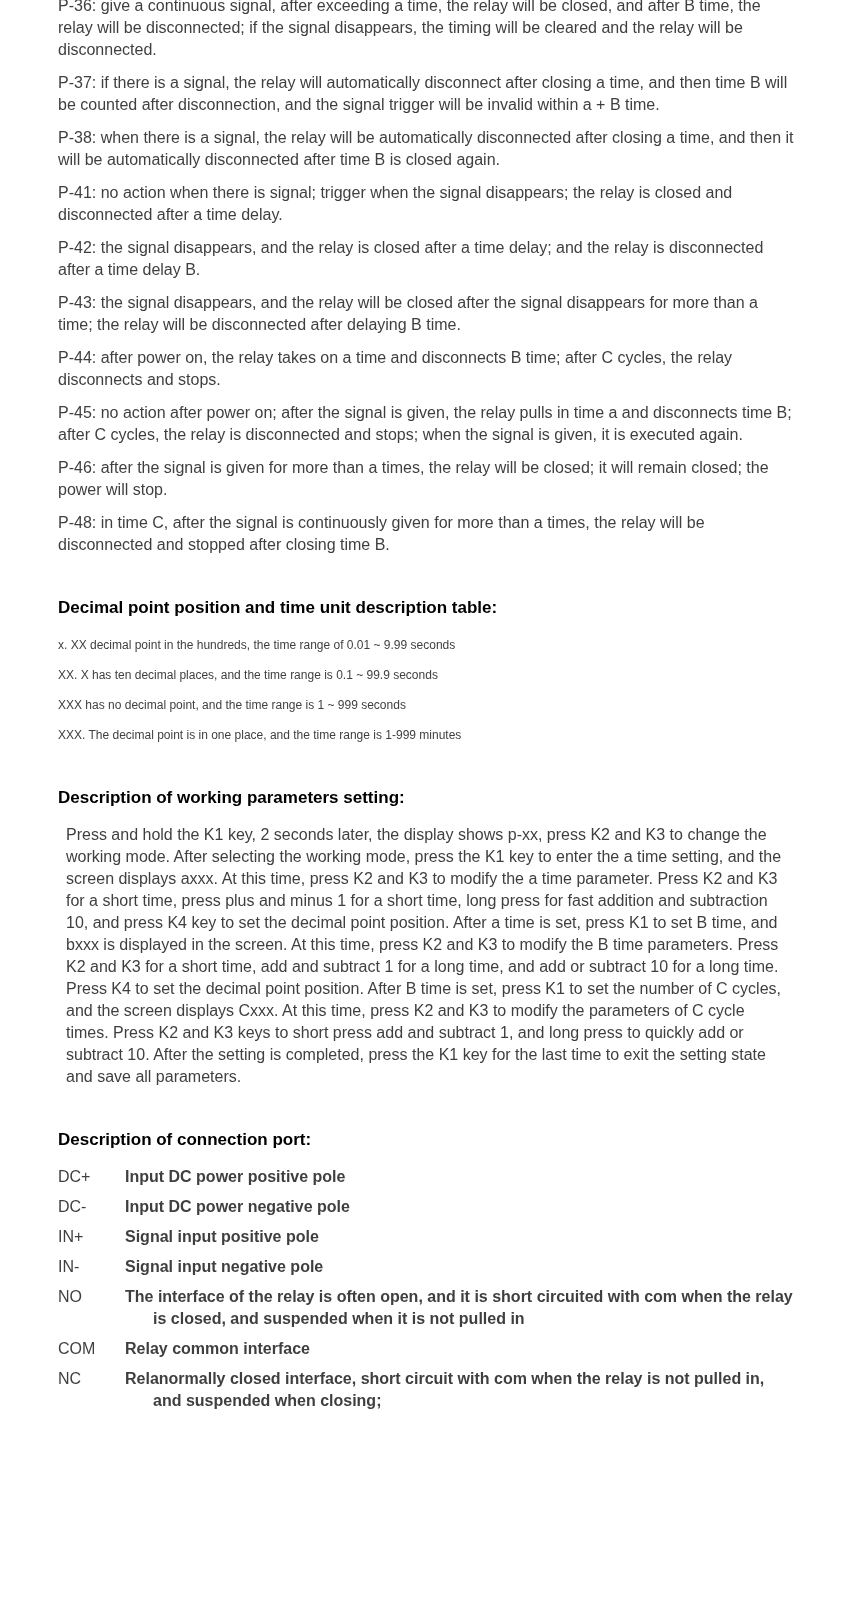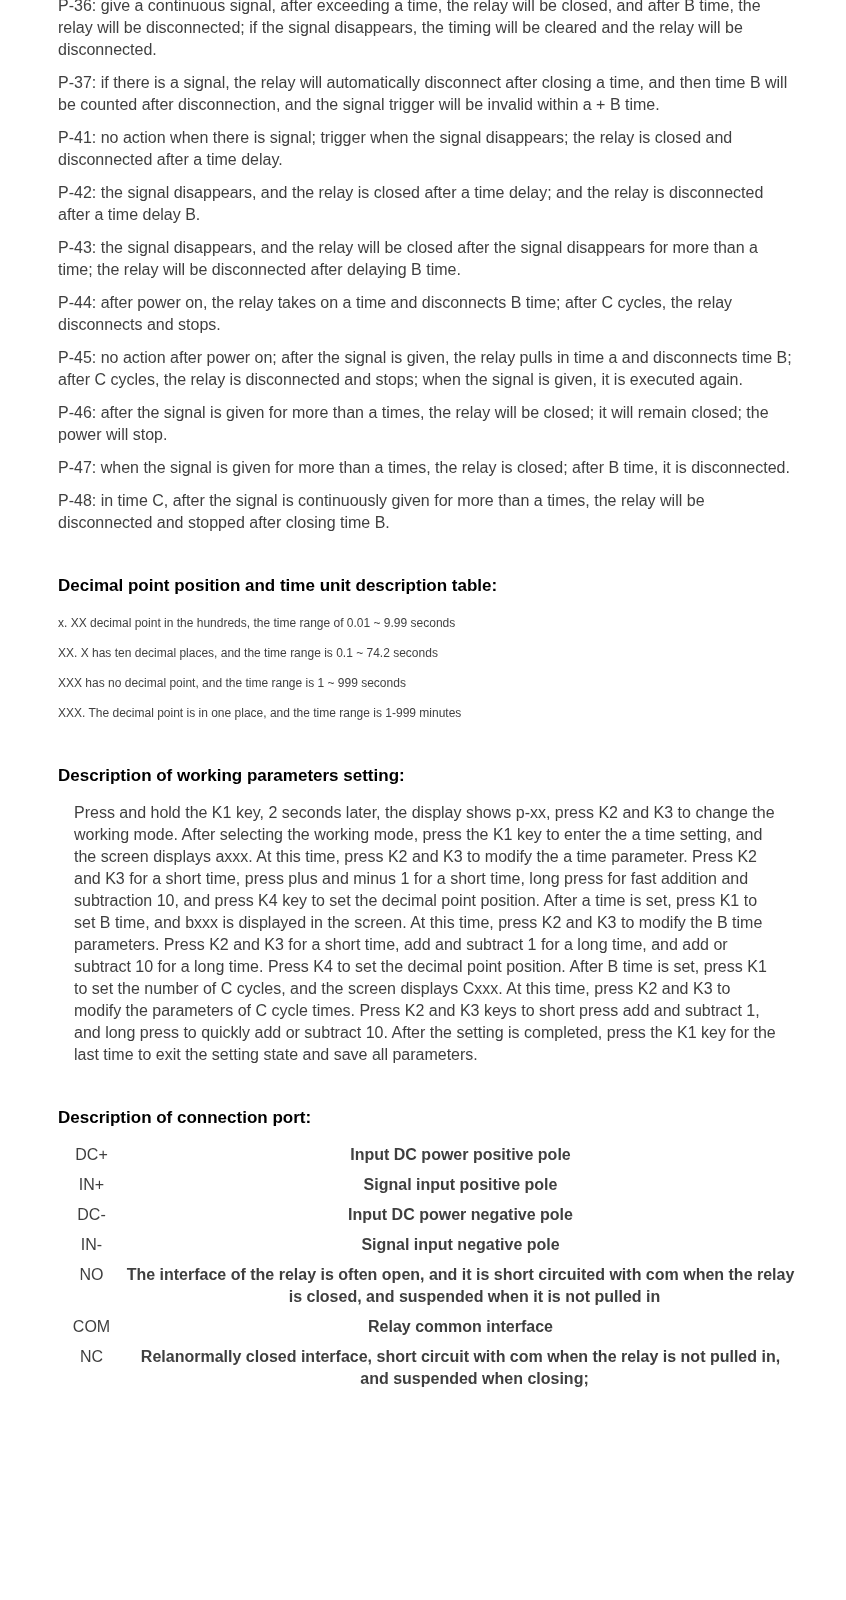--- a/index.html
+++ b/index.html
@@ -33,85 +33,84 @@
     margin: 42px 0 16px 0;
   }
   p.decimal-item {
     font-size: 12px;
     line-height: 22px;
     margin: 0 0 8px 0;
   }
   p.working-body {
     font-size: 16px;
     line-height: 22px;
-    margin: 16px;
+    margin: 8px;
   }
   .port-row {
     display: flex;
     font-size: 16px;
     line-height: 22px;
     margin: 0 0 8px 0;
-    text-align: center;
   }
   .port-label {
     width: 67px;
     flex-shrink: 0;
   }
   .port-desc {
     flex: 1;
     padding-left: 28px;
     text-indent: -28px;
     font-weight: bold;
   }
 </style>
 </head>
 <body>
 
 <div class="page">
 
   <section class="modes">
     <p class="mode">P-36: give a continuous signal, after exceeding a time, the relay will be closed, and after B time, the relay will be disconnected; if the signal disappears, the timing will be cleared and the relay will be disconnected.</p>
     <p class="mode">P-37: if there is a signal, the relay will automatically disconnect after closing a time, and then time B will be counted after disconnection, and the signal trigger will be invalid within a + B time.</p>
+    <p class="mode">P-38: when there is a signal, the relay will be automatically disconnected after closing a time, and then it will be automatically disconnected after time B is closed again.</p>
     <p class="mode">P-41: no action when there is signal; trigger when the signal disappears; the relay is closed and disconnected after a time delay.</p>
     <p class="mode">P-42: the signal disappears, and the relay is closed after a time delay; and the relay is disconnected after a time delay B.</p>
     <p class="mode">P-43: the signal disappears, and the relay will be closed after the signal disappears for more than a time; the relay will be disconnected after delaying B time.</p>
     <p class="mode">P-44: after power on, the relay takes on a time and disconnects B time; after C cycles, the relay disconnects and stops.</p>
     <p class="mode">P-45: no action after power on; after the signal is given, the relay pulls in time a and disconnects time B; after C cycles, the relay is disconnected and stops; when the signal is given, it is executed again.</p>
     <p class="mode">P-46: after the signal is given for more than a times, the relay will be closed; it will remain closed; the power will stop.</p>
-    <p class="mode">P-47: when the signal is given for more than a times, the relay is closed; after B time, it is disconnected.</p>
     <p class="mode">P-48: in time C, after the signal is continuously given for more than a times, the relay will be disconnected and stopped after closing time B.</p>
   </section>
 
   <section>
     <h2 class="red-heading">Decimal point position and time unit description table:</h2>
     <p class="decimal-item">x. XX decimal point in the hundreds, the time range of 0.01 ~ 9.99 seconds</p>
-    <p class="decimal-item">XX. X has ten decimal places, and the time range is 0.1 ~ 74.2 seconds</p>
+    <p class="decimal-item">XX. X has ten decimal places, and the time range is 0.1 ~ 99.9 seconds</p>
     <p class="decimal-item">XXX has no decimal point, and the time range is 1 ~ 999 seconds</p>
     <p class="decimal-item">XXX. The decimal point is in one place, and the time range is 1-999 minutes</p>
   </section>
 
   <section>
     <h2 class="red-heading">Description of working parameters setting:</h2>
     <p class="working-body">Press and hold the K1 key, 2 seconds later, the display shows p-xx, press K2 and K3 to change the working mode. After selecting the working mode, press the K1 key to enter the a time setting, and the screen displays axxx. At this time, press K2 and K3 to modify the a time parameter. Press K2 and K3 for a short time, press plus and minus 1 for a short time, long press for fast addition and subtraction 10, and press K4 key to set the decimal point position. After a time is set, press K1 to set B time, and bxxx is displayed in the screen. At this time, press K2 and K3 to modify the B time parameters. Press K2 and K3 for a short time, add and subtract 1 for a long time, and add or subtract 10 for a long time. Press K4 to set the decimal point position. After B time is set, press K1 to set the number of C cycles, and the screen displays Cxxx. At this time, press K2 and K3 to modify the parameters of C cycle times. Press K2 and K3 keys to short press add and subtract 1, and long press to quickly add or subtract 10. After the setting is completed, press the K1 key for the last time to exit the setting state and save all parameters.</p>
   </section>
 
   <section>
     <h2 class="red-heading">Description of connection port:</h2>
 
     <div class="port-row">
       <span class="port-label">DC+</span>
       <span class="port-desc">Input DC power positive pole</span>
     </div>
     <div class="port-row">
+      <span class="port-label">DC-</span>
+      <span class="port-desc">Input DC power negative pole</span>
+    </div>
+    <div class="port-row">
       <span class="port-label">IN+</span>
       <span class="port-desc">Signal input positive pole</span>
-    </div>
-    <div class="port-row">
-      <span class="port-label">DC-</span>
-      <span class="port-desc">Input DC power negative pole</span>
     </div>
     <div class="port-row">
       <span class="port-label">IN-</span>
       <span class="port-desc">Signal input negative pole</span>
     </div>
     <div class="port-row">
       <span class="port-label">NO</span>
       <span class="port-desc">The interface of the relay is often open, and it is short circuited with com when the relay is closed, and suspended when it is not pulled in</span>
     </div>
     <div class="port-row">

